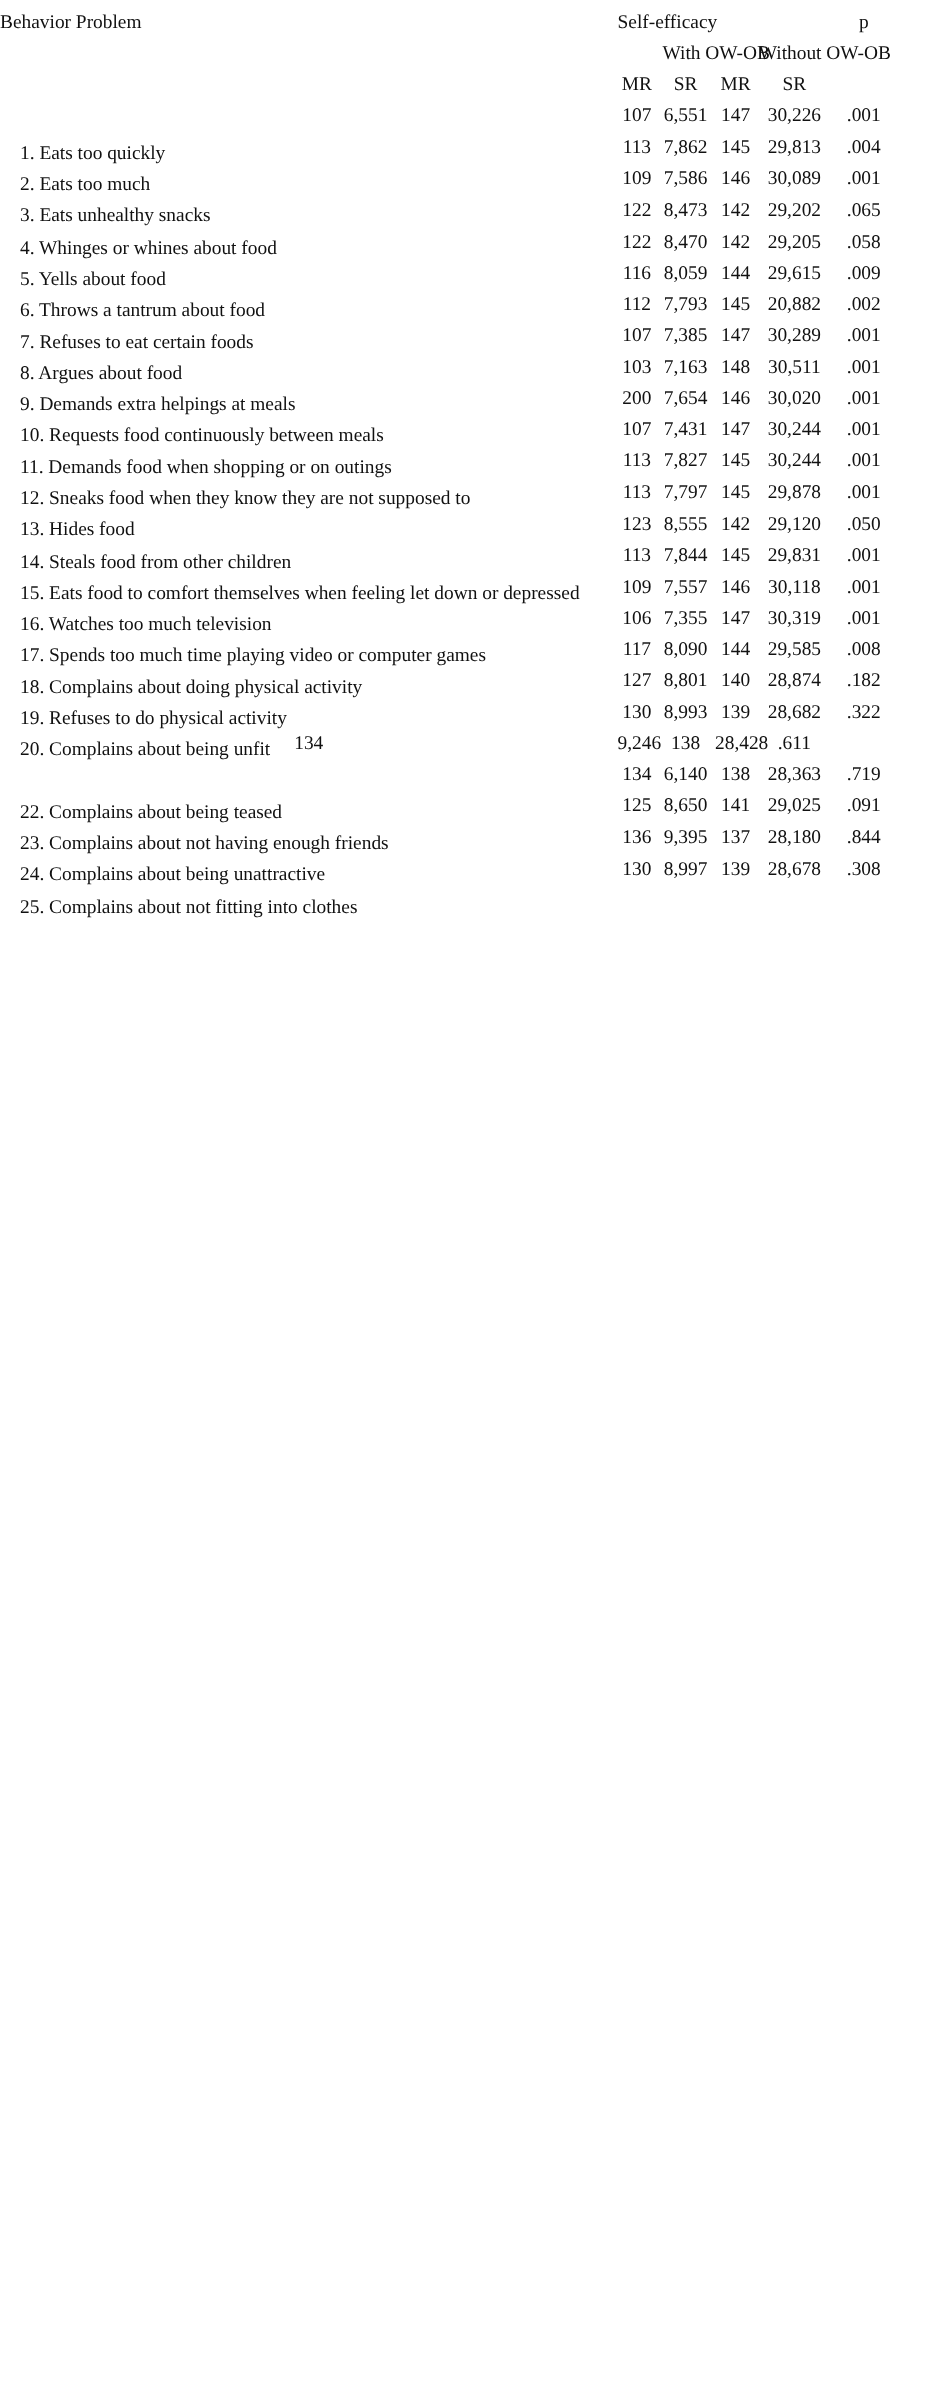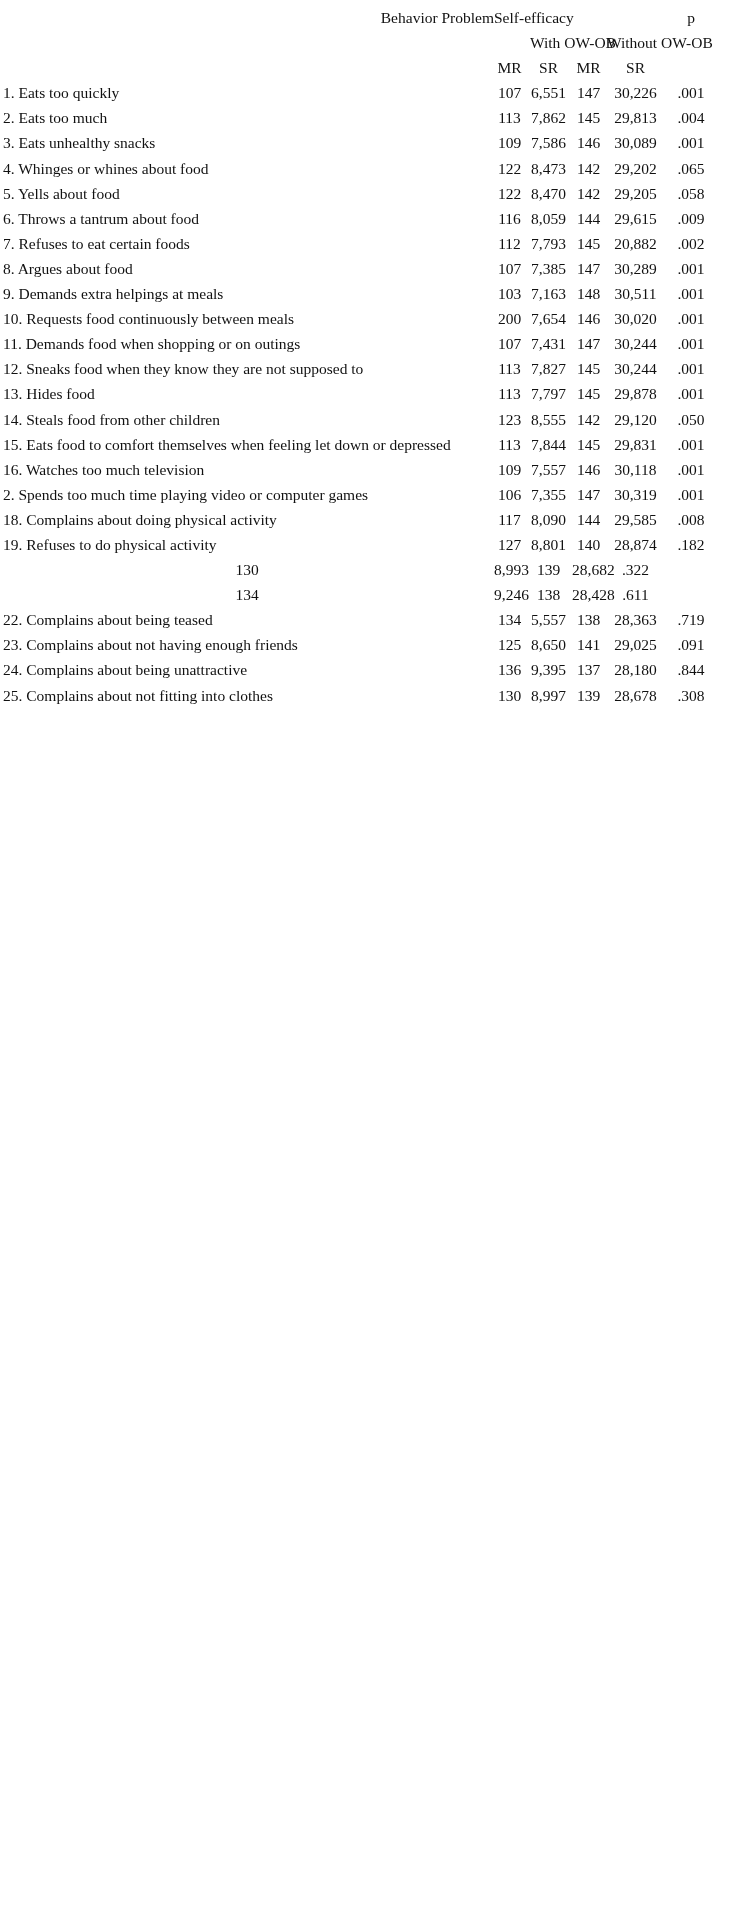--- a/index.html
+++ b/index.html
@@ -26,21 +26,21 @@
   .hline {
     position: relative;
     height: 25.1px;
     line-height: 25.1px;
     white-space: nowrap;
   }
   .bp-h {
     position: absolute;
     left: 0;
     width: 494px;
-    text-align: right;
+    text-align: left;
   }
   .se-h {
     position: absolute;
     left: 494px;
     width: 172px;
     text-align: left;
   }
   .p-h {
     position: absolute;
     left: 666px;
@@ -62,21 +62,22 @@
     height: 25.1px;
     line-height: 25.1px;
     white-space: nowrap;
   }
   .cell {
     text-align: center;
     overflow: visible;
   }
   .cell.label {
     text-align: left;
-    padding-left: 3px;
+    padding-left: 16px;
+    margin-top: 30px;
   }
 </style>
 </head>
 <body>
 
 <div class="table-area">
 
   <div class="hline">
     <span class="bp-h">Behavior Problem</span>
     <span class="se-h">Self-efficacy</span>
@@ -220,21 +221,21 @@
       </div>
       <div class="grid-row">
         <span class="cell label">16. Watches too much television</span>
         <span class="cell">109</span>
         <span class="cell">7,557</span>
         <span class="cell">146</span>
         <span class="cell">30,118</span>
         <span class="cell">.001</span>
       </div>
       <div class="grid-row">
-        <span class="cell label">2. Spends too much time playing video or computer games</span>
+        <span class="cell label">17. Spends too much time playing video or computer games</span>
         <span class="cell">106</span>
         <span class="cell">7,355</span>
         <span class="cell">147</span>
         <span class="cell">30,319</span>
         <span class="cell">.001</span>
       </div>
       <div class="grid-row">
         <span class="cell label">18. Complains about doing physical activity</span>
         <span class="cell">117</span>
         <span class="cell">8,090</span>
@@ -244,37 +245,38 @@
       </div>
       <div class="grid-row">
         <span class="cell label">19. Refuses to do physical activity</span>
         <span class="cell">127</span>
         <span class="cell">8,801</span>
         <span class="cell">140</span>
         <span class="cell">28,874</span>
         <span class="cell">.182</span>
       </div>
       <div class="grid-row">
+        <span class="cell label">20. Complains about being unfit</span>
         <span class="cell">130</span>
         <span class="cell">8,993</span>
         <span class="cell">139</span>
         <span class="cell">28,682</span>
         <span class="cell">.322</span>
       </div>
       <div class="grid-row">
         <span class="cell">134</span>
         <span class="cell">9,246</span>
         <span class="cell">138</span>
         <span class="cell">28,428</span>
         <span class="cell">.611</span>
       </div>
       <div class="grid-row">
         <span class="cell label">22. Complains about being teased</span>
         <span class="cell">134</span>
-        <span class="cell">5,557</span>
+        <span class="cell">6,140</span>
         <span class="cell">138</span>
         <span class="cell">28,363</span>
         <span class="cell">.719</span>
       </div>
       <div class="grid-row">
         <span class="cell label">23. Complains about not having enough friends</span>
         <span class="cell">125</span>
         <span class="cell">8,650</span>
         <span class="cell">141</span>
         <span class="cell">29,025</span>

